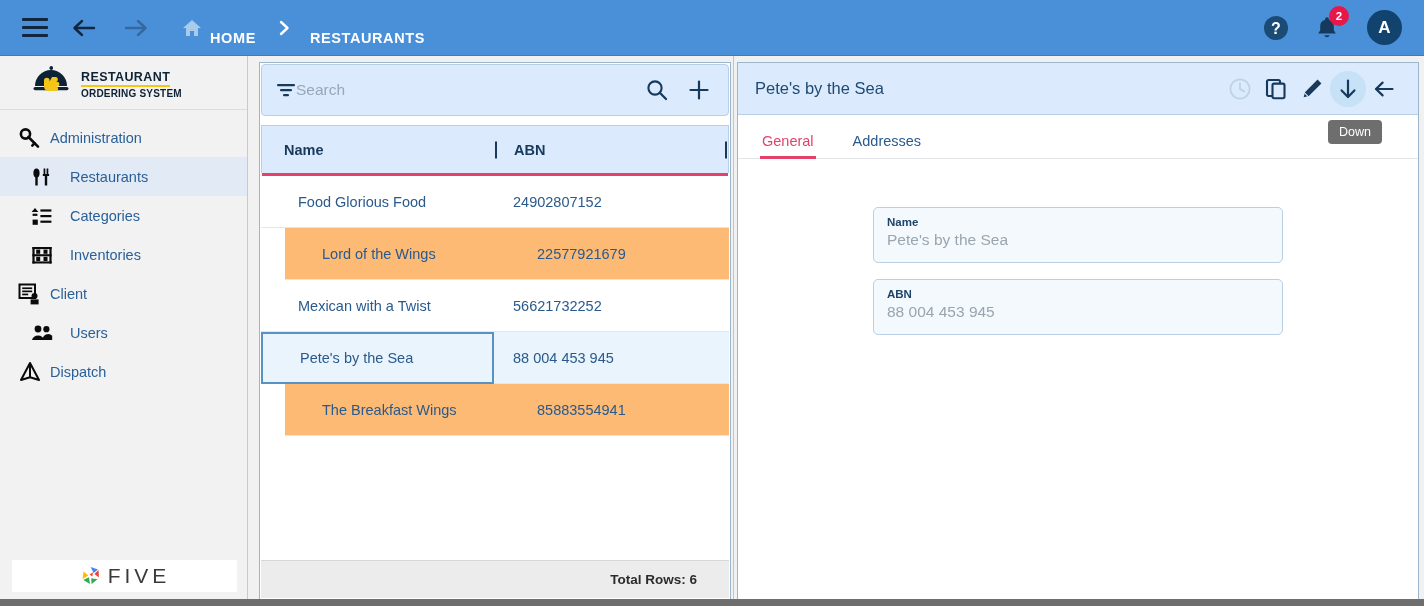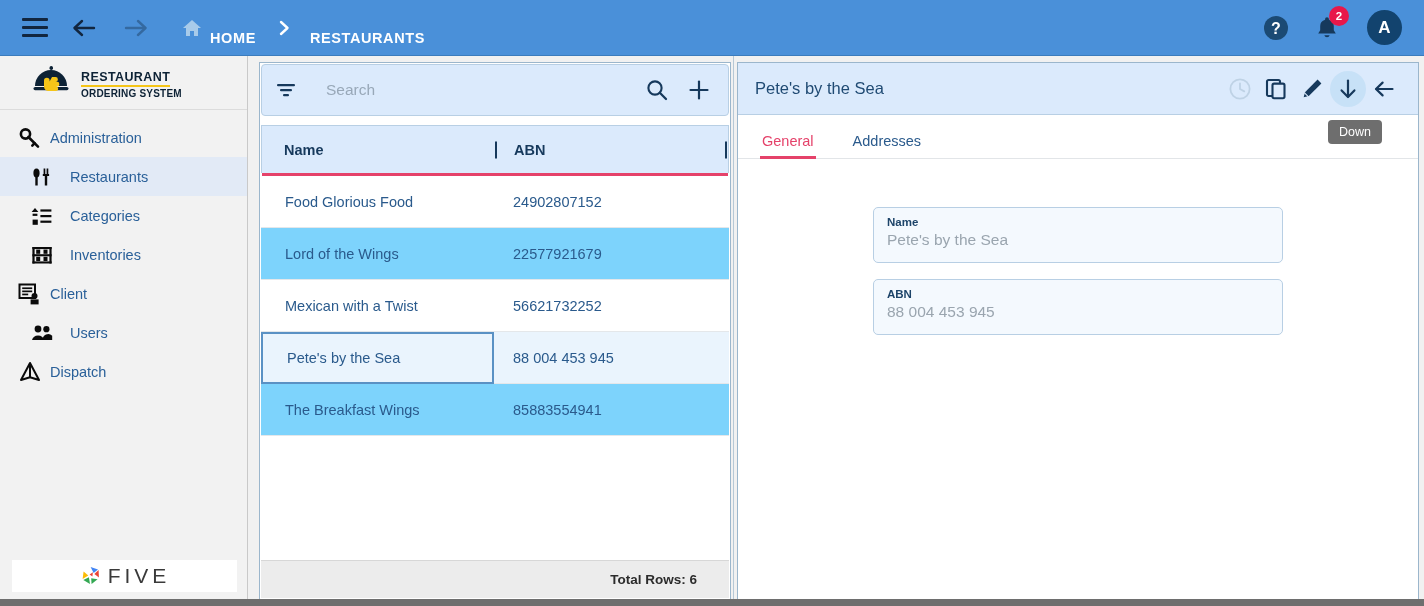--- a/index.html
+++ b/index.html
@@ -87,21 +87,21 @@
     background: #ffffff; border: 1px solid #9bb6cc;
   }
   .search-bar {
     position: absolute; left: 1px; top: 1px; width: 468px; height: 52px;
     background: #dbeafc; border: 1px solid #b8cfe4; border-radius: 4px;
     display: flex; align-items: center;
   }
   .filter-ico { margin-left: 14px; line-height: 0; cursor: pointer; }
   .search-input {
     flex: 1; border: none; outline: none; background: transparent;
-    font-size: 15.5px; color: #27425c; margin-left: 30px;
+    font-size: 15.5px; color: #27425c; margin-left: 0;
     font-family: "Liberation Sans", sans-serif;
   }
   .search-input::placeholder { color: #98a8b8; }
   .search-ico { margin-right: 20px; line-height: 0; cursor: pointer; }
   .plus-ico { margin-right: 18px; line-height: 0; cursor: pointer; }
 
   .grid-head {
     position: absolute; left: 1px; top: 62px; width: 468px; height: 48px;
     background: #dbeafc; border: 1px solid #b8cfe4; border-bottom: none;
     display: flex; align-items: center;
@@ -117,23 +117,23 @@
     position: absolute; left: 0; top: 50%; transform: translateY(-50%);
     width: 2px; height: 17px; background: #16395c;
   }
   .col-div.right { left: auto; right: 1px; }
 
   .grid-body { position: absolute; left: 1px; top: 113px; width: 468px; height: 386px; background: #fff; }
   .row {
     display: flex; align-items: center; height: 52px;
     border-bottom: 1px solid #e4e7ea; cursor: pointer;
   }
-  .row.alt { background: #7dd3fc; }
+  .row.alt { background: #fdba74; margin-left: 24px; }
   .row.selected { background: #eaf4fd; }
-  .cell-name { width: 233px; padding-left: 24px; font-size: 14.5px; color: #2a5a8c; }
+  .cell-name { width: 233px; padding-left: 37px; font-size: 14.5px; color: #2a5a8c; }
   .row.selected .cell-name {
     height: 52px; display: flex; align-items: center;
     border: 2px solid #5a91c4; background: #eaf4fd; box-sizing: border-box;
   }
   .cell-abn { flex: 1; padding-left: 19px; font-size: 14.5px; color: #2a5a8c; }
 
   .grid-footer {
     position: absolute; left: 1px; bottom: 1px; width: 468px; height: 38px;
     background: #ececec; border-top: 1px solid #d7d7d7;
     display: flex; align-items: center; justify-content: flex-end;

